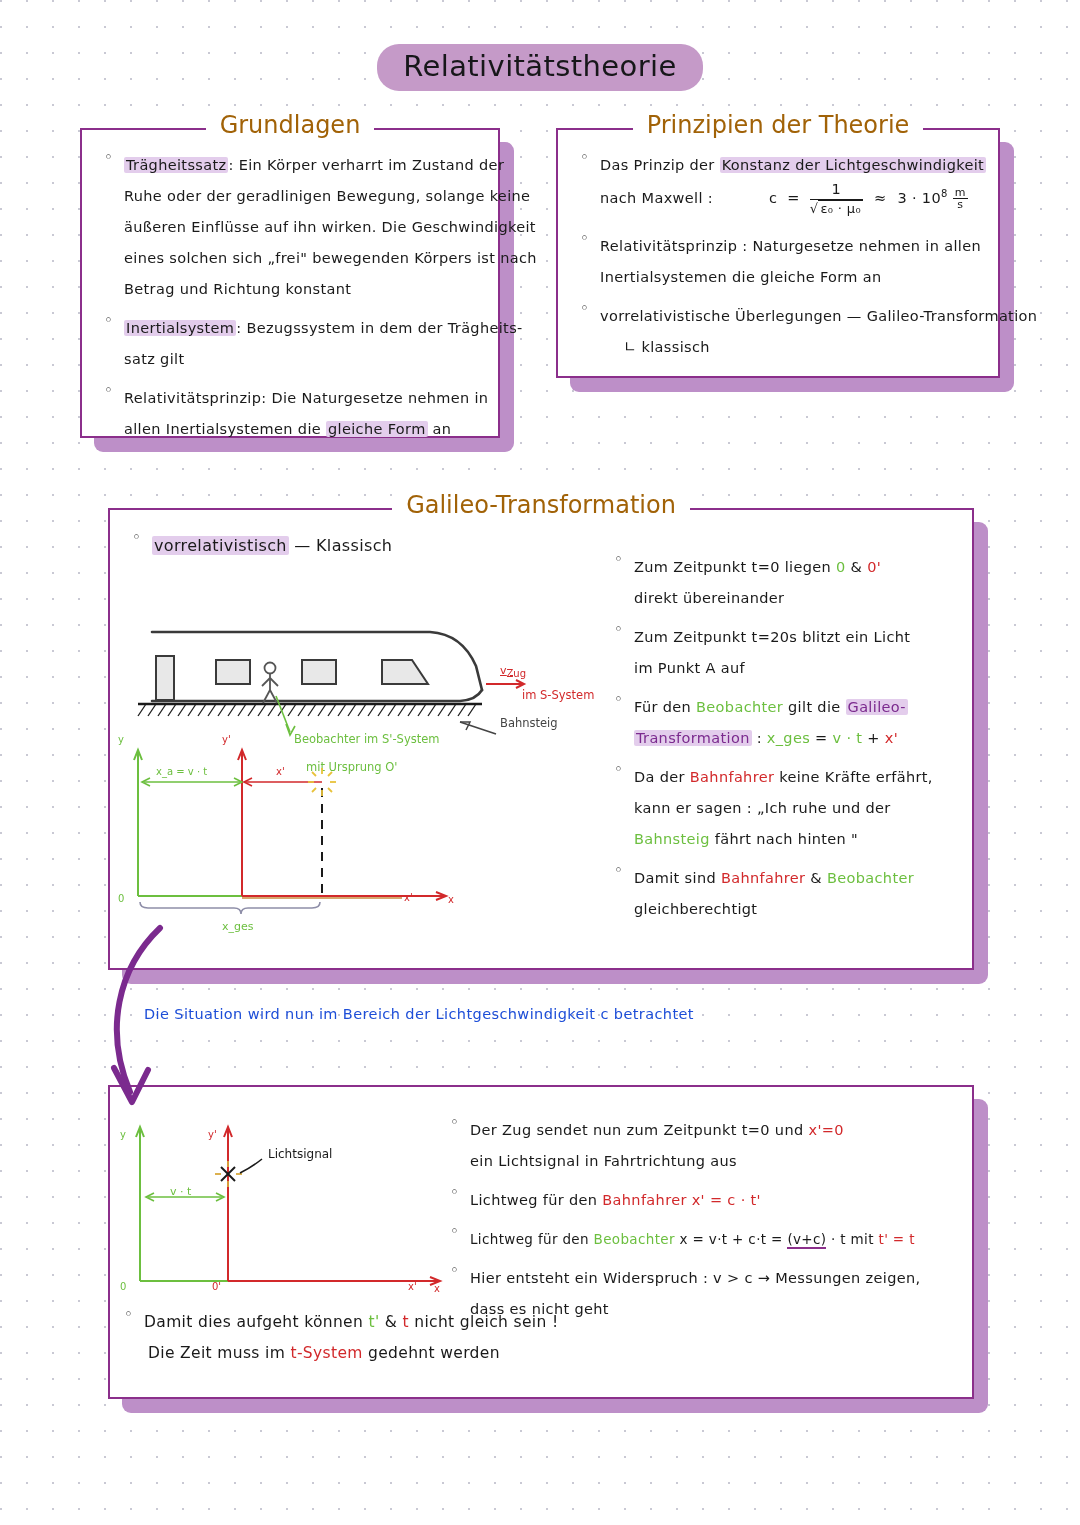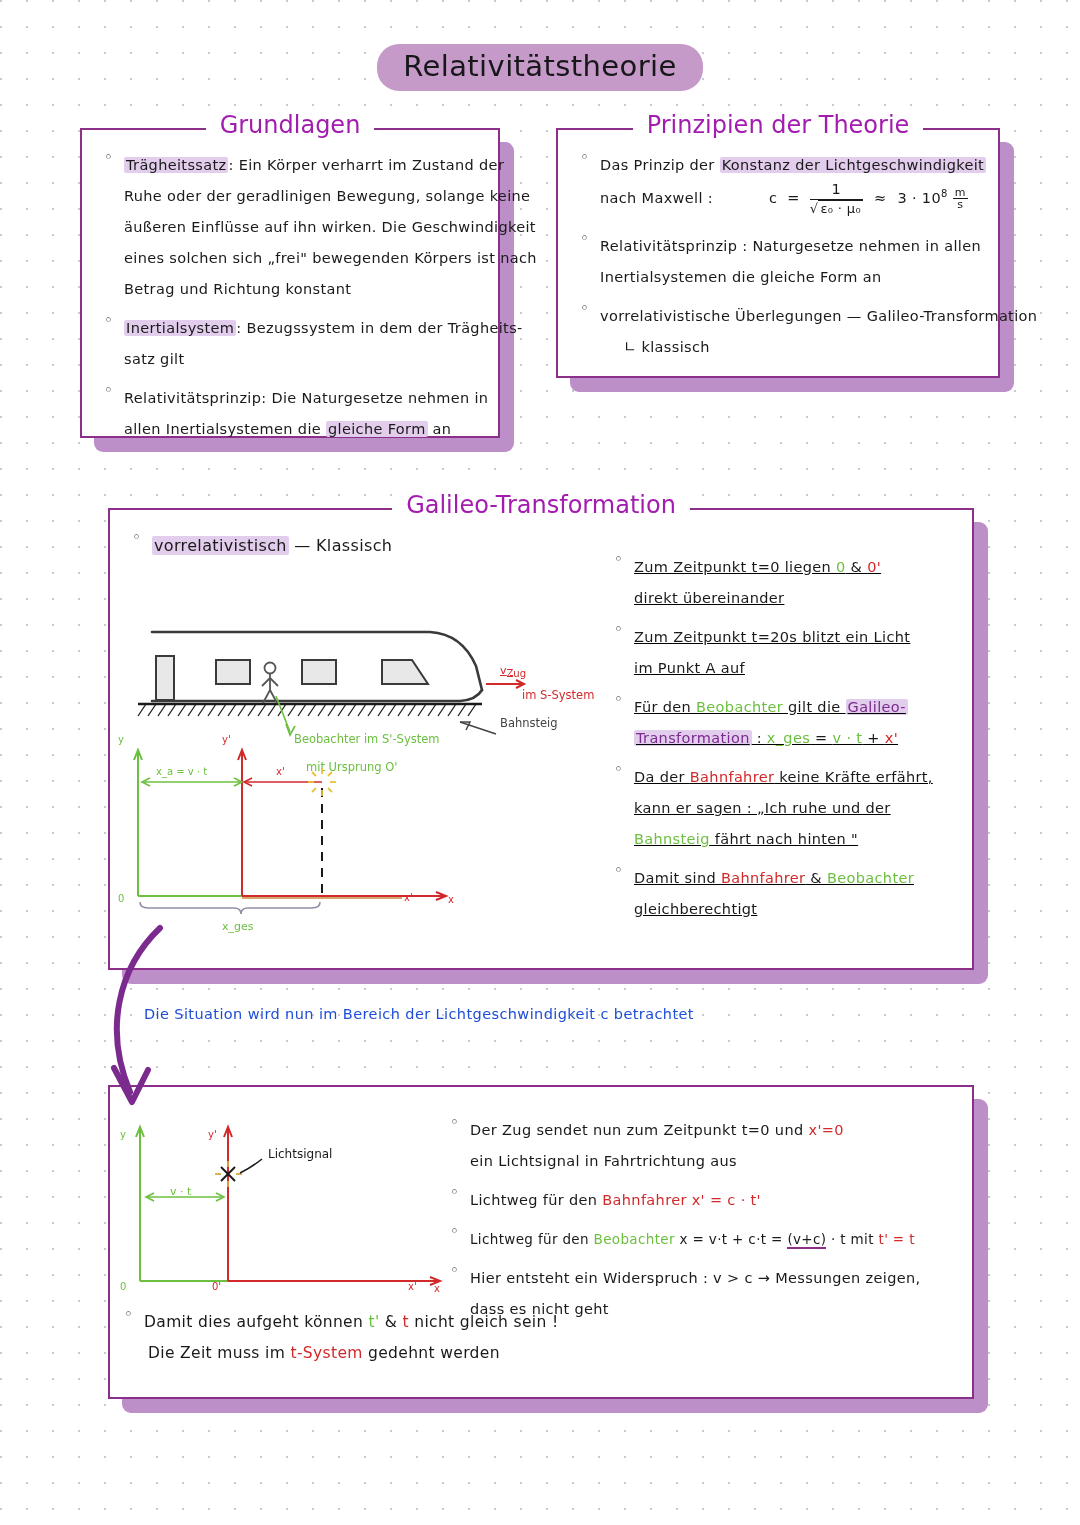--- a/index.html
+++ b/index.html
@@ -48,21 +48,21 @@
     z-index:1;
   }
   .card .legend {
     position:absolute; top:-17px; left:0; right:0;
     text-align:center; z-index:5;
   }
   .card .legend span {
     background:#ffffff;
     padding:0 14px;
     font-size:24px;
-    color:#a21caf;
+    color:#a16207;
     text-align:center;
   }
   .card .body { position:relative; z-index:4; padding:22px 20px 14px 18px; }
 
   
   ul.bl { list-style:none; margin:0; padding:0; }
   ul.bl > li { position:relative; padding-left:26px; margin-bottom:8px; }
   ul.bl > li:before {
     content:"\25E6"; position:absolute; left:6px; top:-2px;
     color:#1a1a1a; font-size:15px;
@@ -95,21 +95,21 @@
   #mid-sentence {
     position:absolute; left:144px; top:1006px;
     font-size:14.5px; letter-spacing:.4px; color:#1d4ed8; white-space:nowrap;
   }
 
   
   #connector-arrow { position:absolute; left:96px; top:920px; width:120px; height:190px; z-index:9; }
 
   
   #galileo-left  { position:absolute; left:18px; top:22px; width:470px; }
-  #galileo-right { position:absolute; left:500px; top:44px; width:352px;text-decoration:underline; }
+  #galileo-right { position:absolute; left:500px; top:44px; width:352px; }
   #train-figure  { position:absolute; left:22px; top:96px; width:450px; height:150px; }
   #coord-top     { position:absolute; left:6px; top:228px; width:350px; height:182px; }
 
   
   #coord-bottom  { position:absolute; left:8px; top:24px; width:340px; height:195px; }
   #licht-right   { position:absolute; left:336px; top:30px; width:520px; }
   #licht-bottom  { position:absolute; left:10px; top:222px; width:700px; }
 </style>
 </head>
 <body>

